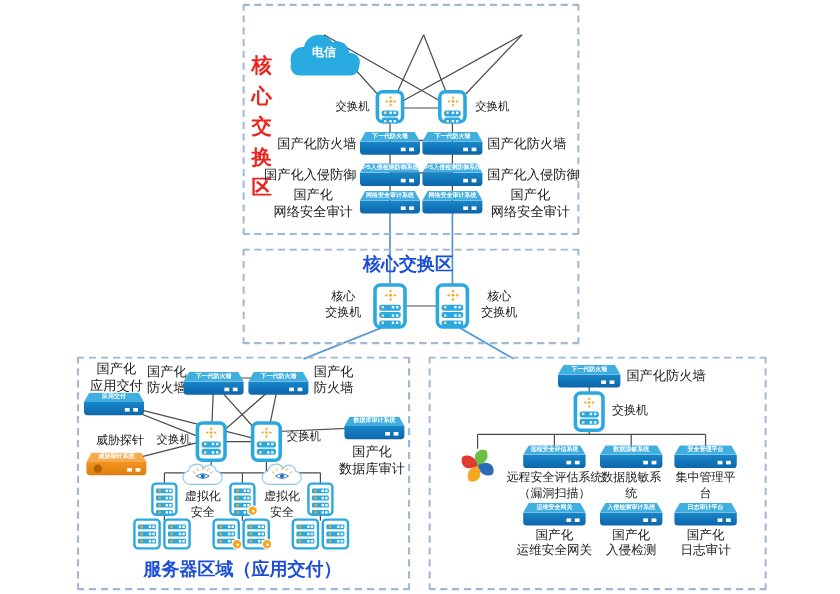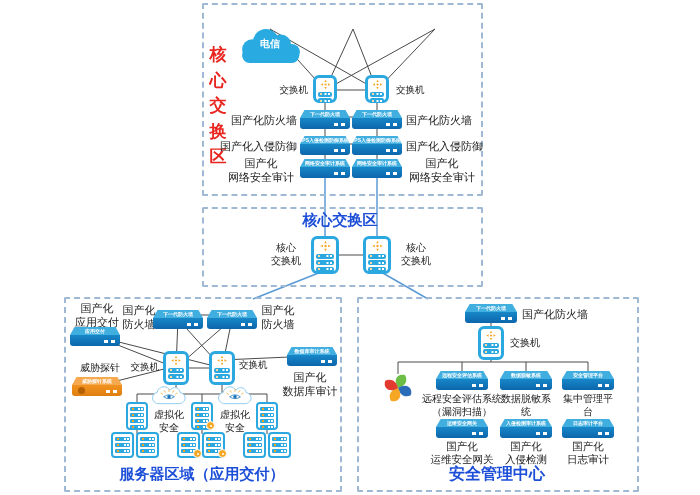--- a/index.html
+++ b/index.html
@@ -333,21 +333,20 @@
       <div class="tslat"></div>
       <div class="tslat"></div>
   </div>
   <div class="tower" style="left:268px;top:432px;width:23px;height:26px;">
     <div class="tslat"></div>
       <div class="tslat"></div>
       <div class="tslat"></div>
   </div>
 
   <div class="zone" style="left:357px;top:297px;width:278px;height:191px;"></div>
-  <div class="ztitle" style="left:417px;top:464px;width:160px;font-size:16px;">安全管理中心</div>
 
   <div class="appl" style="left:465px;top:304px;width:52px;">
     <div class="ap-strip">下一代防火墙</div>
       <div class="ap-body"></div>
   </div>
   <div class="lbl left" style="left:522px;top:308px;width:72px;">国产化防火墙</div>
 
   <div class="switch" style="left:478px;top:326px;width:26px;height:34px;">
     <svg class="sw-compass" width="12" height="11">
         <use href="#compass"></use>

